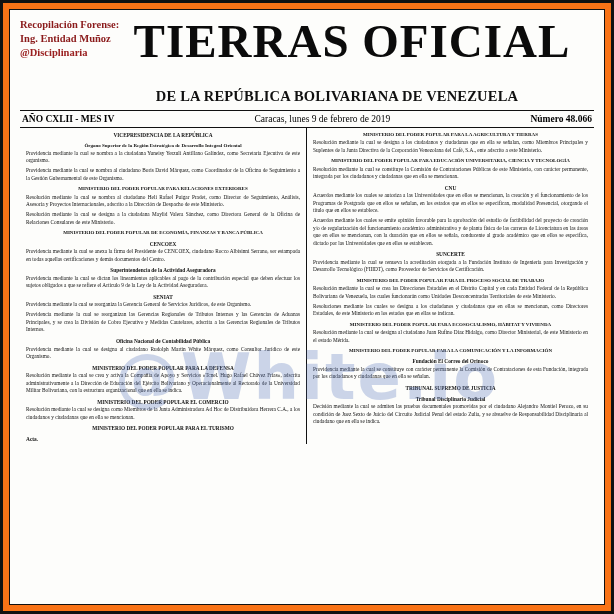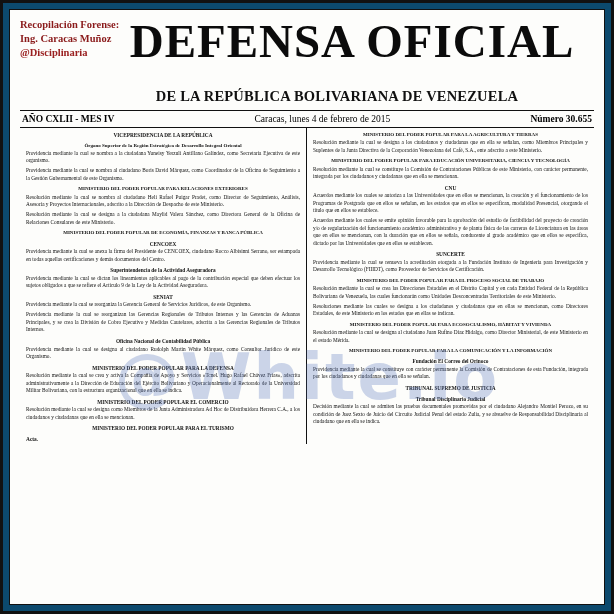--- a/index.html
+++ b/index.html
@@ -11,21 +11,21 @@
     height: 614px;
     background: #ffffff;
     font-family: "Liberation Serif", serif;
     overflow: hidden;
   }
   .page {
     position: relative;
     width: 614px;
     height: 614px;
     box-sizing: border-box;
-    background: #0c4a6e;
+    background: #f97316;
     border: 3px solid #111;
     overflow: hidden;
   }
   .inner {
     position: absolute;
     left: 6px; top: 6px; right: 6px; bottom: 6px;
     border: 1px solid #111;
     background: #fdfdfb;
     overflow: hidden;
   }
@@ -140,37 +140,37 @@
   .tail { margin-top: 4px; font-weight: bold; font-size: 5.4px; }
 </style>
 </head>
 <body>
 
 <div class="page">
   <div class="inner">
 
     <div class="credit">
       <div>Recopilación Forense:</div>
-      <div>Ing. Caracas Muñoz</div>
+      <div>Ing. Entidad Muñoz</div>
       <div>@Disciplinaria</div>
     </div>
 
     <div class="watermark">@White.io</div>
 
     <div class="masthead">
-      <div class="gaceta-title">DEFENSA OFICIAL</div>
+      <div class="gaceta-title">TIERRAS OFICIAL</div>
       <div class="gaceta-sub">DE LA REPÚBLICA BOLIVARIANA DE VENEZUELA</div>
     </div>
 
     <div class="rule"></div>
 
     <div class="issueline">
       <div>AÑO CXLII - MES IV</div>
-      <div class="center">Caracas, lunes 4 de febrero de 2015</div>
-      <div>Número 30.655</div>
+      <div class="center">Caracas, lunes 9 de febrero de 2019</div>
+      <div>Número 48.066</div>
     </div>
 
     <div class="rule2"></div>
 
 
     <div class="columns">
       <div class="col left" id="colLeft">
           <div class="org">VICEPRESIDENCIA DE LA REPÚBLICA</div>
           <div class="org small">Órgano Superior de la Región Estratégica de Desarrollo Integral Oriental</div>
           <div class="para">Providencia mediante la cual se nombra a la ciudadana Yuneisy Yerzuli Antillano Galíndez, como Secretaria Ejecutiva de este organismo.</div>

